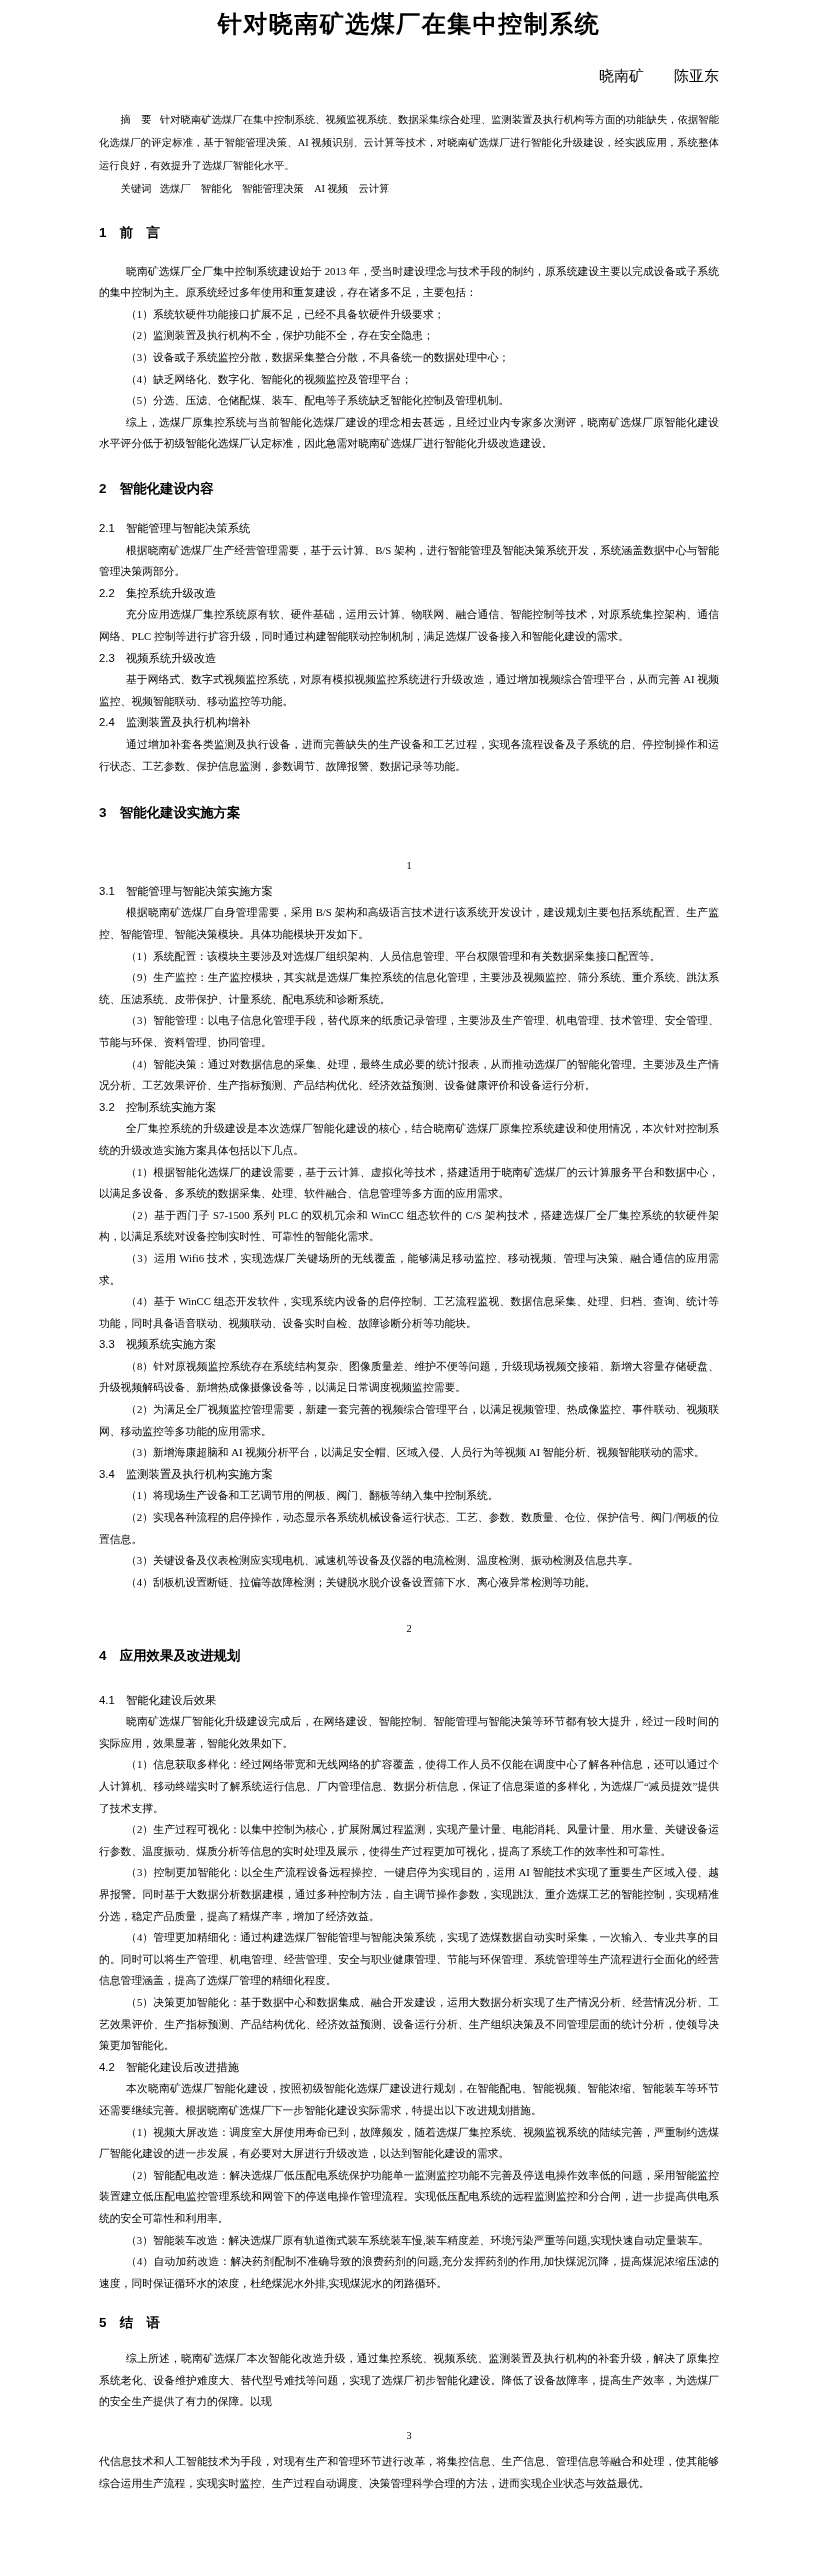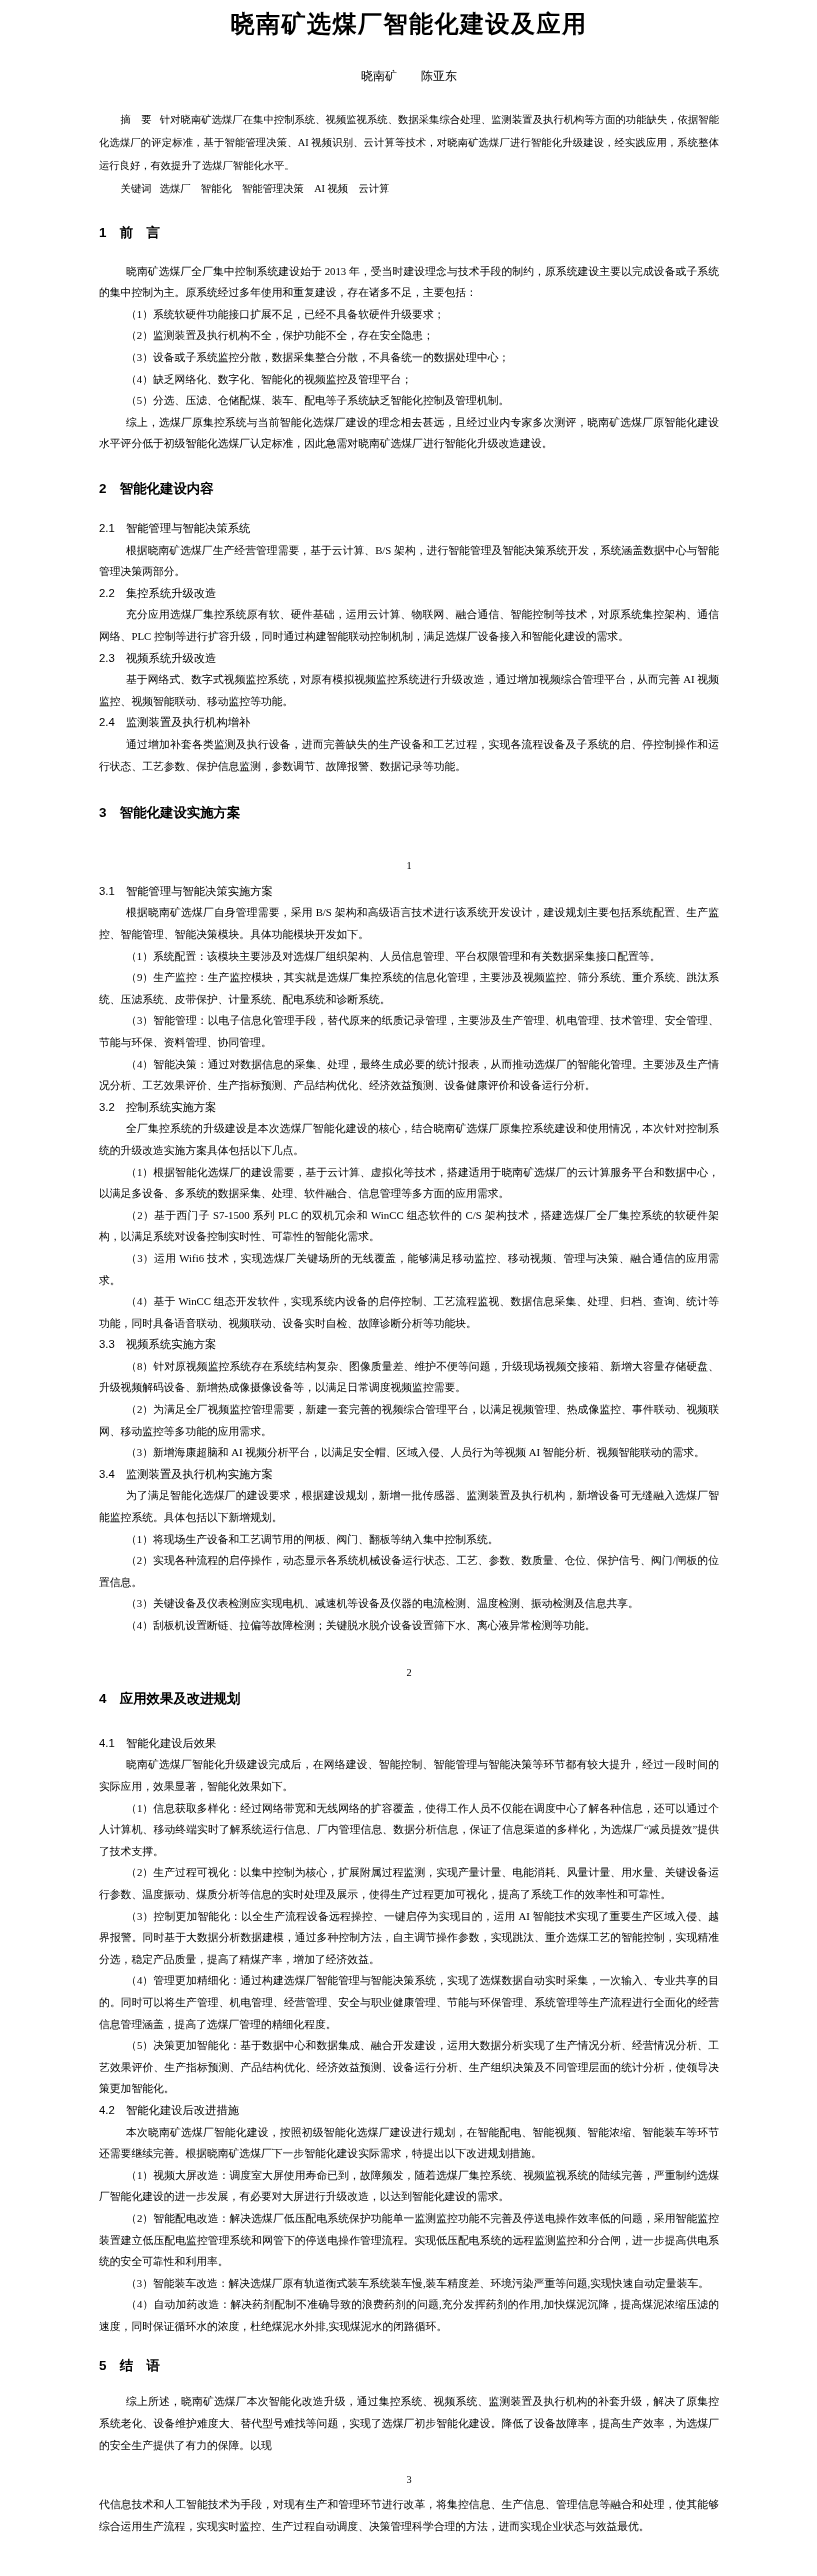--- a/index.html
+++ b/index.html
@@ -1,36 +1,36 @@
 <!DOCTYPE html>
 <html style="font-size:8.2px"><head>
 <meta charset="utf-8">
 <style>
   html,body{margin:0;padding:0;background:#ffffff;}
   .page{position:relative;width:818px;height:3900px;background:#ffffff;color:#000;overflow:hidden;}
   .content{margin:0 99px;}
   .sp{width:100%;}
   .title{font-family:"Liberation Sans",sans-serif;font-weight:bold;font-size:24px;line-height:31px;text-align:center;letter-spacing:1.5px;}
-  .authors{font-family:"Liberation Serif",serif;font-size:12px;line-height:13.4px;text-align:center;}
+  .authors{font-family:"Liberation Serif",serif;font-size:15px;line-height:13.4px;text-align:right;}
   .abs,.kw{font-family:"Liberation Serif",serif;font-size:10.3px;line-height:23px;text-align:justify;text-indent:21.6px;margin:0;}
   .lbl{font-family:"Liberation Sans",sans-serif;font-weight:normal;margin-right:8.2px;}
   .h1{font-family:"Liberation Sans",sans-serif;font-weight:bold;font-size:13.4px;line-height:26px;margin:0;}
   .h2{font-family:"Liberation Sans",sans-serif;font-weight:normal;font-size:11.3px;line-height:21.6px;margin:0;}
   p.body{font-family:"Liberation Serif",serif;font-size:10.8px;line-height:21.6px;margin:0;text-align:justify;}
   p.ind{text-indent:27px;}
   .pagenum{font-family:"Liberation Serif",serif;font-size:10.3px;line-height:21.6px;text-align:center;}
 </style>
 </head>
 <body>
 
 <div class="page">
   <div class="content">
 
     <div class="sp" style="height:8.2px"></div>
-    <div class="title">晓南矿选煤厂智能化建设及应用</div>
+    <div class="title">针对晓南矿选煤厂在集中控制系统</div>
     <div class="sp" style="height:31px"></div>
     <div class="authors">晓南矿　　陈亚东</div>
     <div class="sp" style="height:24px"></div>
 
     <p class="abs"><span class="lbl">摘　要</span><span>针对晓南矿选煤厂在集中控制系统、视频监视系统、数据采集综合处理、监测装置及执行机构等方面的功能缺失，依据智能化选煤厂的评定标准，基于智能管理决策、AI 视频识别、云计算等技术，对晓南矿选煤厂进行智能化升级建设，经实践应用，系统整体运行良好，有效提升了选煤厂智能化水平。</span></p>
     <p class="kw"><span class="lbl">关键词</span><span>选煤厂　智能化　智能管理决策　AI 视频　云计算</span></p>
 
     <div class="sp" style="height:20.6px"></div>
     <h2 class="h1">1　前　言</h2>
     <div class="sp" style="height:14.4px"></div>
@@ -69,21 +69,20 @@
     <p class="body ind">全厂集控系统的升级建设是本次选煤厂智能化建设的核心，结合晓南矿选煤厂原集控系统建设和使用情况，本次针对控制系统的升级改造实施方案具体包括以下几点。</p>
     <p class="body ind">（1）根据智能化选煤厂的建设需要，基于云计算、虚拟化等技术，搭建适用于晓南矿选煤厂的云计算服务平台和数据中心，以满足多设备、多系统的数据采集、处理、软件融合、信息管理等多方面的应用需求。</p>
     <p class="body ind">（2）基于西门子 S7-1500 系列 PLC 的双机冗余和 WinCC 组态软件的 C/S 架构技术，搭建选煤厂全厂集控系统的软硬件架构，以满足系统对设备控制实时性、可靠性的智能化需求。</p>
     <p class="body ind">（3）运用 Wifi6 技术，实现选煤厂关键场所的无线覆盖，能够满足移动监控、移动视频、管理与决策、融合通信的应用需求。</p>
     <p class="body ind">（4）基于 WinCC 组态开发软件，实现系统内设备的启停控制、工艺流程监视、数据信息采集、处理、归档、查询、统计等功能，同时具备语音联动、视频联动、设备实时自检、故障诊断分析等功能块。</p>
     <h3 class="h2">3.3　视频系统实施方案</h3>
     <p class="body ind">（8）针对原视频监控系统存在系统结构复杂、图像质量差、维护不便等问题，升级现场视频交接箱、新增大容量存储硬盘、升级视频解码设备、新增热成像摄像设备等，以满足日常调度视频监控需要。</p>
     <p class="body ind">（2）为满足全厂视频监控管理需要，新建一套完善的视频综合管理平台，以满足视频管理、热成像监控、事件联动、视频联网、移动监控等多功能的应用需求。</p>
     <p class="body ind">（3）新增海康超脑和 AI 视频分析平台，以满足安全帽、区域入侵、人员行为等视频 AI 智能分析、视频智能联动的需求。</p>
     <h3 class="h2">3.4　监测装置及执行机构实施方案</h3>
-    <p class="body ind">为了满足智能化选煤厂的建设要求，根据建设规划，新增一批传感器、监测装置及执行机构，新增设备可无缝融入选煤厂智能监控系统。具体包括以下新增规划。</p>
     <p class="body ind">（1）将现场生产设备和工艺调节用的闸板、阀门、翻板等纳入集中控制系统。</p>
     <p class="body ind">（2）实现各种流程的启停操作，动态显示各系统机械设备运行状态、工艺、参数、数质量、仓位、保护信号、阀门/闸板的位置信息。</p>
     <p class="body ind">（3）关键设备及仪表检测应实现电机、减速机等设备及仪器的电流检测、温度检测、振动检测及信息共享。</p>
     <p class="body ind">（4）刮板机设置断链、拉偏等故障检测；关键脱水脱介设备设置筛下水、离心液异常检测等功能。</p>
 
     <div class="sp" style="height:25px"></div>
     <div class="pagenum">2</div>
     <div class="sp" style="height:3.1px"></div>
     <h2 class="h1">4　应用效果及改进规划</h2>
     <div class="sp" style="height:20.6px"></div>

